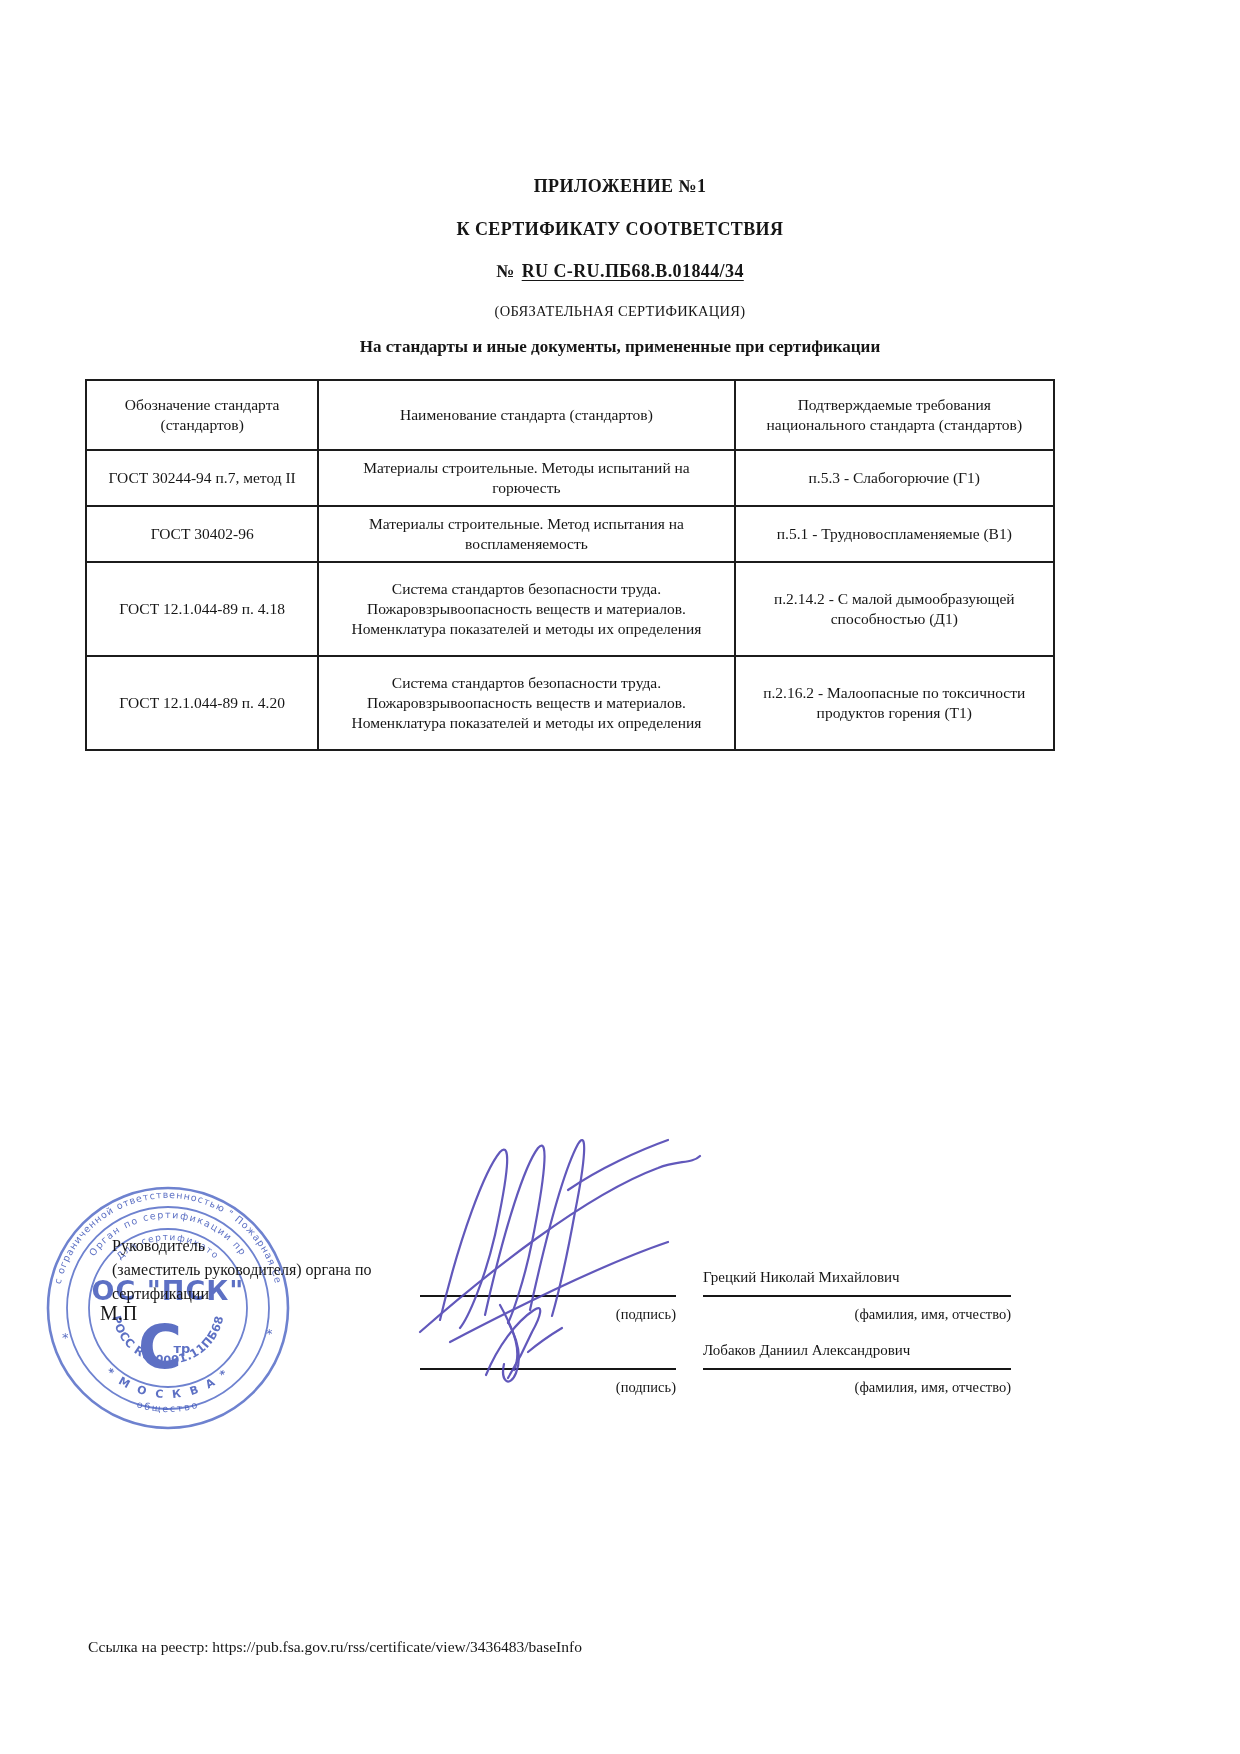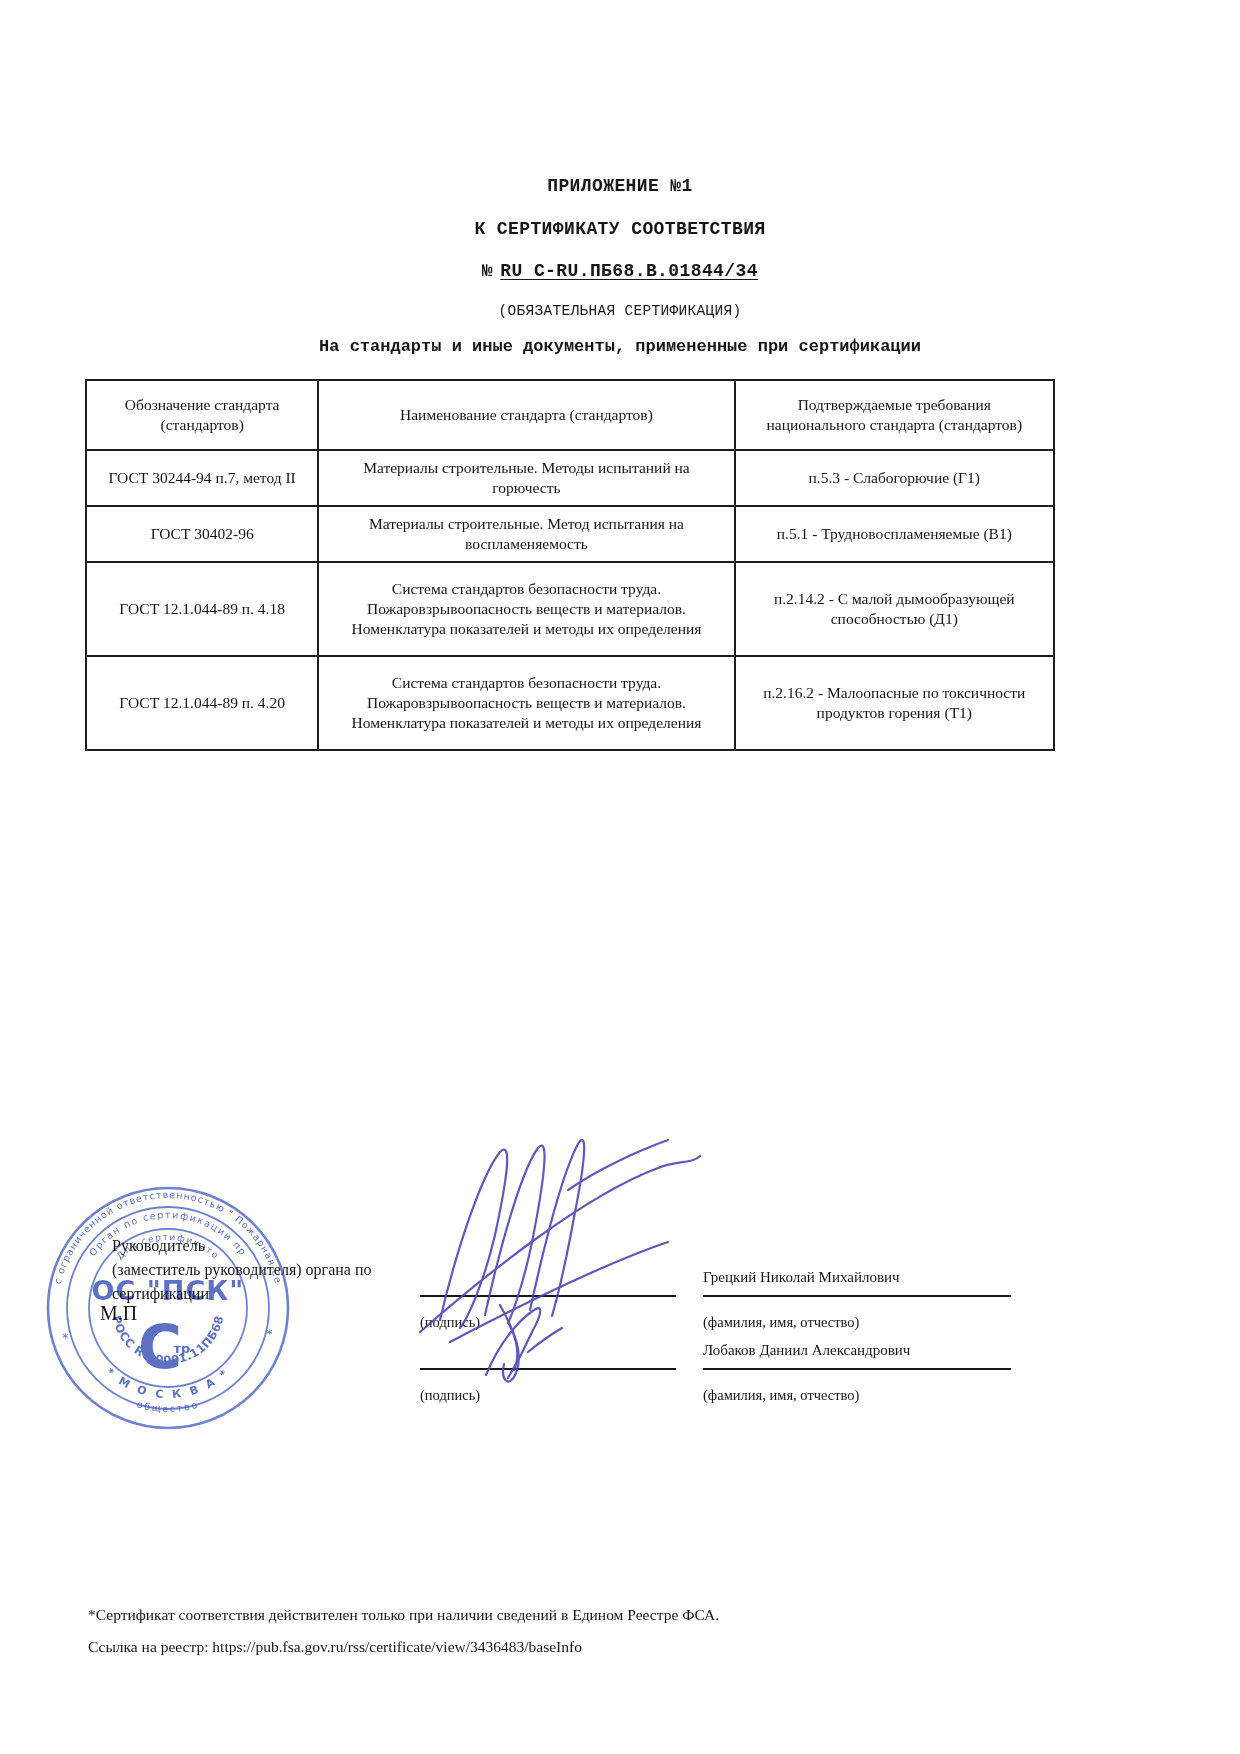--- a/index.html
+++ b/index.html
@@ -2,42 +2,42 @@
 <html><head>
 <meta charset="utf-8">
 <style>
   html,body{margin:0;padding:0;background:#e8e8e8;}
   .page{
     position:relative;width:1240px;height:1754px;margin:0 auto;
     background:#ffffff;overflow:hidden;
     font-family:"Liberation Serif","DejaVu Serif",serif;color:#161616;
   }
   .abs{position:absolute;}
-  .center{left:0;right:0;text-align:center;font-family:Liberation Mono, monospace;}
+  .center{left:0;right:0;text-align:center;}
   .h-line{font-weight:bold;font-size:18px;letter-spacing:.4px;}
   .h-type{font-size:14.5px;letter-spacing:.3px;}
   .h-sub{font-weight:bold;font-size:17px;}
   .underlined{text-decoration:underline;text-underline-offset:3px;margin-left:7px;}
 
   table.standards{
     position:absolute;top:379px;left:85px;width:970px;
     border-collapse:collapse;table-layout:fixed;
   }
   table.standards th,table.standards td{
     border:2px solid #1c1c1c;text-align:center;vertical-align:middle;
     font-size:15.5px;font-weight:normal;line-height:1.28;padding:4px 12px;
   }
   col.c1{width:24%;} col.c2{width:43%;} col.c3{width:33%;}
   tr.hdr th{height:60px;}
   tr.r-small td{height:46px;}
   tr.r-big td{height:84px;}
 
   .sig-label{font-size:16px;line-height:1.5;text-align:left;}
   .sig-line{border-top:2px solid #161616;height:0;}
-  .sig-cap{font-size:14.5px;text-align:left;padding-top:0;margin-top:16px;}
+  .sig-cap{font-size:14.5px;text-align:right;padding-top:8px;}
   .sig-name{font-size:15px;text-align:left;}
   .mp{font-size:20px;}
 
   .footer-line{font-size:15.5px;}
 
   svg text{font-family:"DejaVu Sans","Liberation Sans",sans-serif;}
 </style>
 </head>
 <body>
 
@@ -156,16 +156,15 @@
       <path d="M 20,262 C 85,205 185,125 258,98 C 278,90 292,94 300,86"></path>
       <path d="M 50,272 C 115,238 200,195 268,172"></path>
       <path d="M 168,120 C 200,98 240,80 268,70"></path>
       <path d="M 108,252 C 118,270 122,288 116,303 C 110,318 100,312 104,294"></path>
       <path d="M 100,235 C 115,262 122,282 114,300"></path>
       <path d="M 86,305 C 98,276 116,252 134,240 C 144,233 141,246 132,262 C 124,280 114,298 108,308"></path>
       <path d="M 128,282 C 140,272 152,264 162,258"></path>
     </g>
   </svg>
 
-  <div class="abs footer-line" style="top:1606px;left:88px;">*Сертификат соответствия действителен только при наличии сведений в Едином Реестре ФСА.</div>
   <div class="abs footer-line" style="top:1638px;left:88px;">Ссылка на реестр: https://pub.fsa.gov.ru/rss/certificate/view/3436483/baseInfo</div>
 
 </div>
 
 </body></html>

